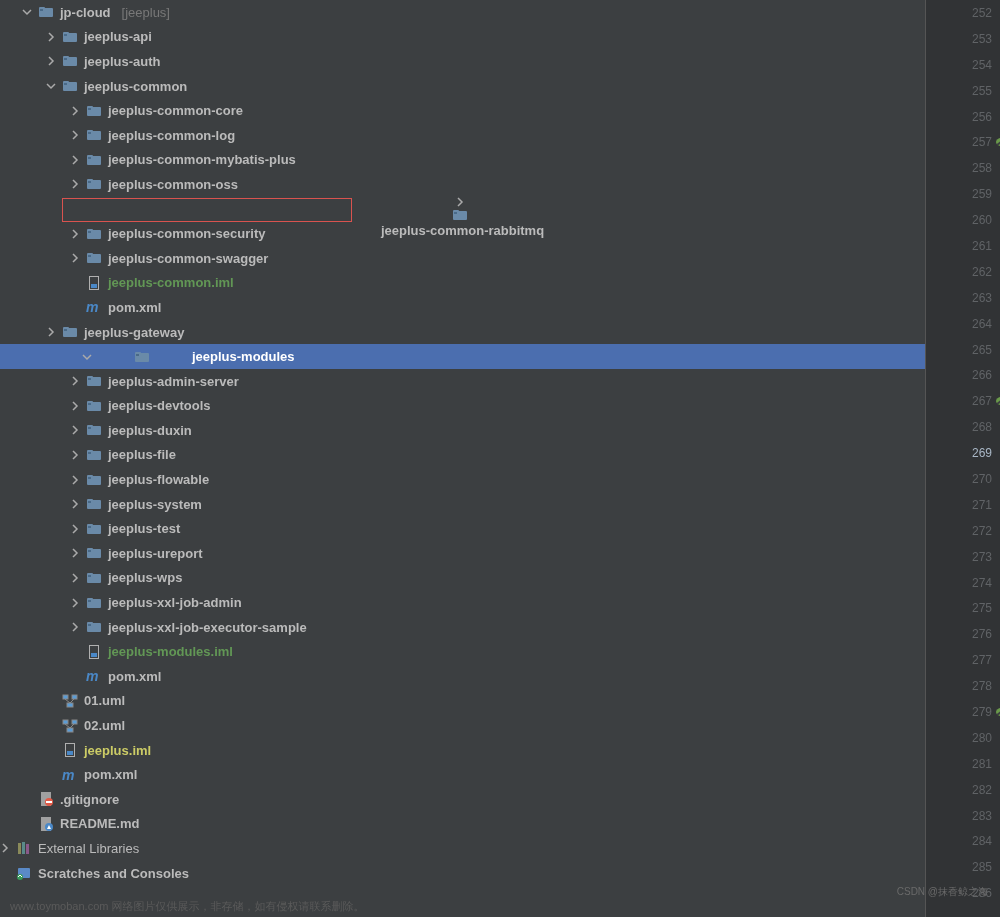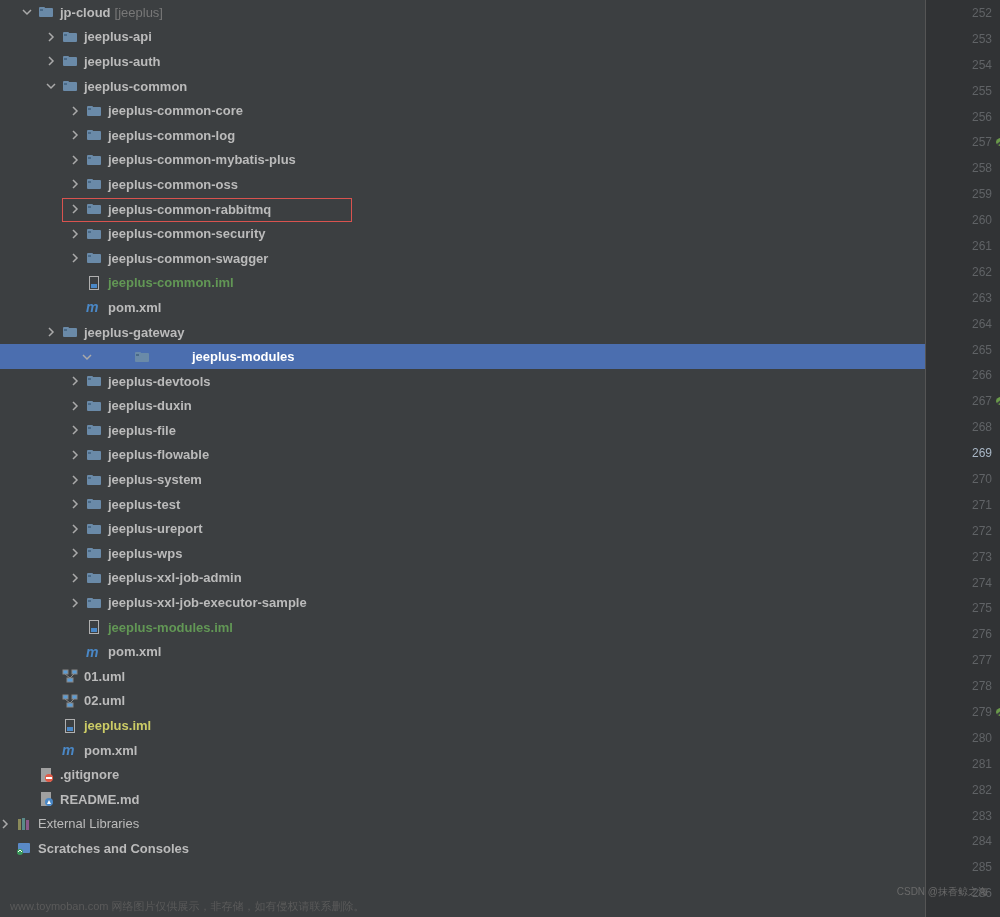--- a/index.html
+++ b/index.html
@@ -45,20 +45,21 @@
     .tree-row {
       height: 24.6px;
       display: flex;
       align-items: center;
       white-space: nowrap;
       cursor: pointer;
     }
     .tree-row.selected { background: #4b6eaf; color: #ffffff; gap: 36px; }
     .tree-row.highlighted-box {
       position: relative;
+      flex-direction: column;
     }
     .tree-row.highlighted-box::after {
       content: '';
       position: absolute;
       left: 62px;
       top: 1px;
       width: 288px;
       height: 22px;
       border: 1px solid #d9534f;
       pointer-events: none;
@@ -71,21 +72,21 @@
       color: #8a8a8a;
       font-size: 11px;
       flex-shrink: 0;
     }
     .chevron.blank { visibility: hidden; }
     .indent { display:inline-block; flex-shrink: 0; }
     .icon { width:16px; height:16px; margin-right:6px; display:inline-flex; align-items:center; justify-content:center; flex-shrink:0; }
     .icon svg { width:16px; height:16px; }
     .label { color: #bbbbbb; font-weight: 600; }
     .tree-row.selected .label { color: #ffffff; }
-    .label.secondary { color: #787878; font-weight: 400; margin-left:4px; }
+    .label.secondary { color: #787878; font-weight: 400; margin-left:11px; }
     .label.green { color: #629755; }
     .label.olive { color: #cccc66; }
     .footer-text {
       position: absolute;
       bottom: 3px;
       left: 10px;
       color: #5a5a5a;
       font-size: 11px;
     }
     .watermark {
@@ -338,20 +339,36 @@
           <path d="M3 1 L7 5 L3 9" stroke="#aaa" fill="none" stroke-width="1.5"></path>
         </svg>
       </span>
       <span class="icon">
         <svg viewBox="0 0 16 16">
           <rect x="1" y="4" width="14" height="9" rx="1" fill="#6a8aa8"></rect>
           <rect x="1" y="3" width="6" height="3" rx="1" fill="#6a8aa8"></rect>
           <rect x="2" y="5" width="3" height="2" fill="#4a6a88"></rect>
         </svg>
       </span>
+      <span class="label">jeeplus-admin-server</span>
+    </div>
+    <div class="tree-row">
+      <span class="indent" style="width: 70px;"></span>
+      <span class="chevron">
+        <svg width="10" height="10" viewBox="0 0 10 10">
+          <path d="M3 1 L7 5 L3 9" stroke="#aaa" fill="none" stroke-width="1.5"></path>
+        </svg>
+      </span>
+      <span class="icon">
+        <svg viewBox="0 0 16 16">
+          <rect x="1" y="4" width="14" height="9" rx="1" fill="#6a8aa8"></rect>
+          <rect x="1" y="3" width="6" height="3" rx="1" fill="#6a8aa8"></rect>
+          <rect x="2" y="5" width="3" height="2" fill="#4a6a88"></rect>
+        </svg>
+      </span>
       <span class="label">jeeplus-devtools</span>
     </div>
     <div class="tree-row">
       <span class="indent" style="width: 70px;"></span>
       <span class="chevron">
         <svg width="10" height="10" viewBox="0 0 10 10">
           <path d="M3 1 L7 5 L3 9" stroke="#aaa" fill="none" stroke-width="1.5"></path>
         </svg>
       </span>
       <span class="icon">

